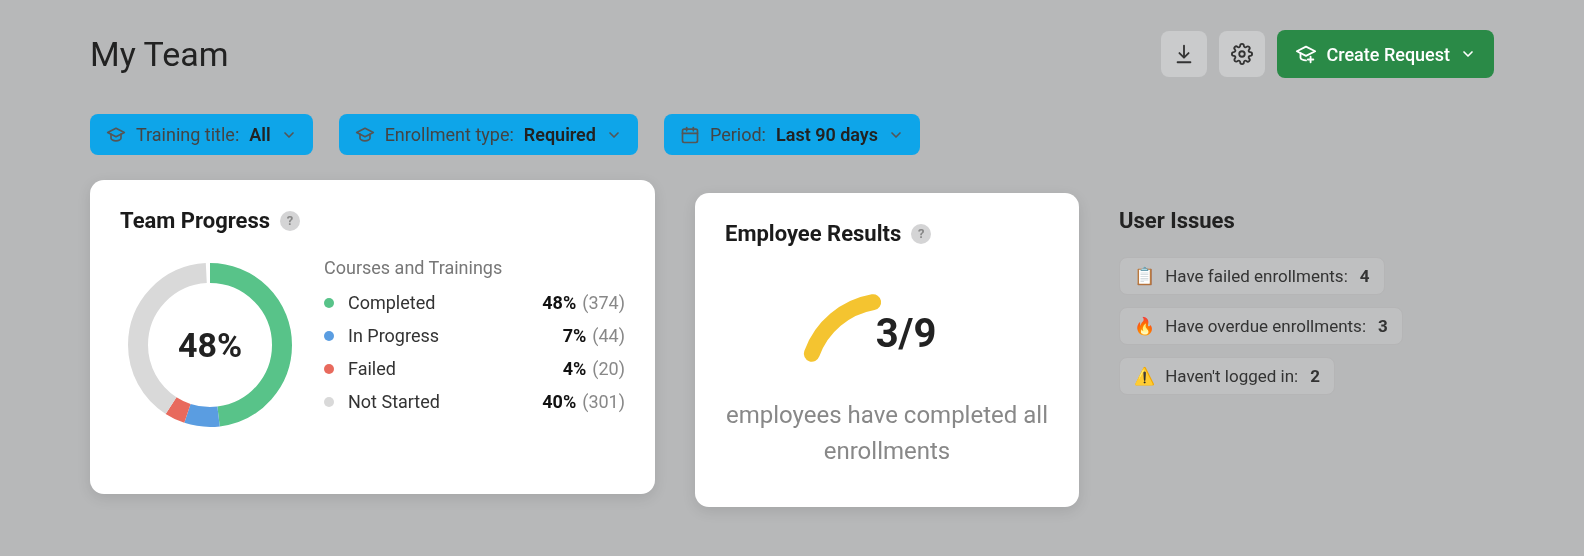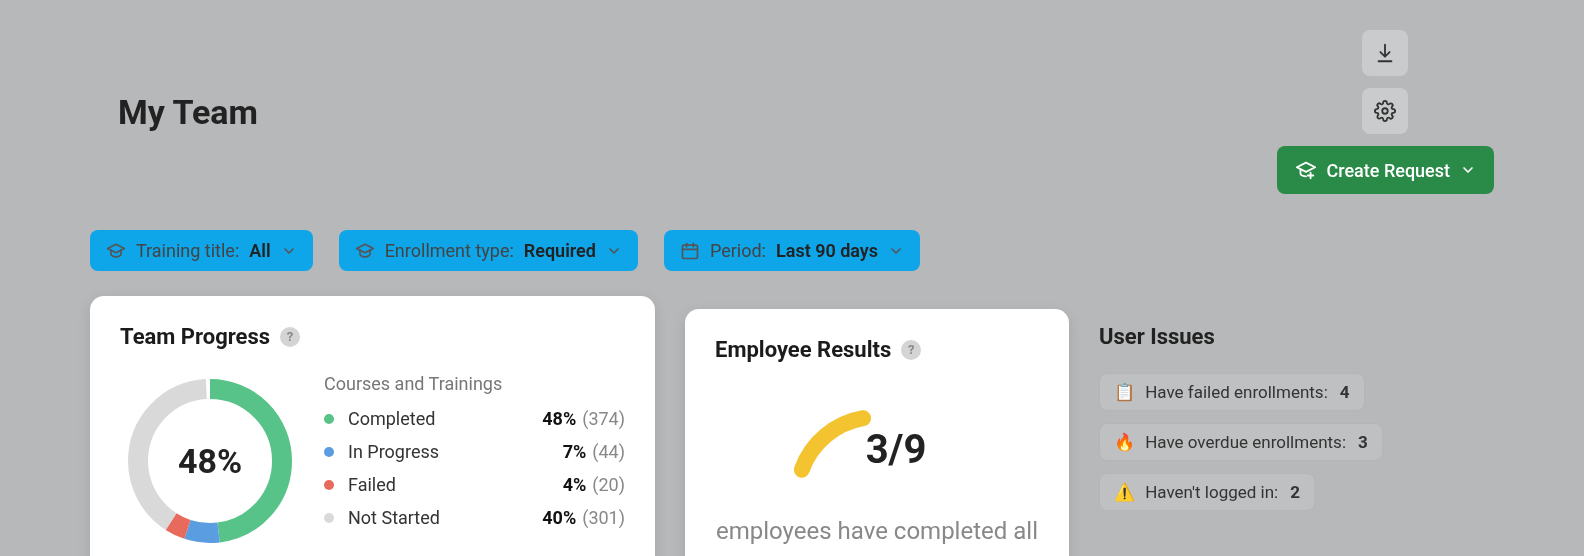--- a/index.html
+++ b/index.html
@@ -15,29 +15,27 @@
     padding: 30px 90px 40px 90px;
   }
   .header-row {
     display: flex;
     align-items: center;
     justify-content: space-between;
     margin-bottom: 36px;
   }
   .page-title {
     font-size: 34px;
-    font-weight: 700;
+    font-weight: 400;
     color: #222;
-    margin-left: 28px;
   }
   .header-actions {
     display: flex;
     align-items: center;
     gap: 12px;
-    flex-direction: column;
   }
   .icon-btn {
     width: 46px;
     height: 46px;
     border-radius: 8px;
     background: #cacbcc;
     display: flex;
     align-items: center;
     justify-content: center;
     cursor: pointer;
@@ -69,21 +67,21 @@
     border-radius: 8px;
     padding: 10px 16px;
     font-size: 18px;
     color: #333;
     cursor: pointer;
   }
   .filter-chip .label { color: #444; }
   .filter-chip .value { font-weight: 600; color: #222; }
   .cards-row {
     display: flex;
-    gap: 30px;
+    gap: 40px;
     align-items: flex-start;
   }
   .card {
     background: #fff;
     border-radius: 14px;
     box-shadow: 0 4px 14px rgba(0,0,0,0.10);
     padding: 28px 30px 32px 30px;
   }
   .team-progress-card {
     width: 565px;

